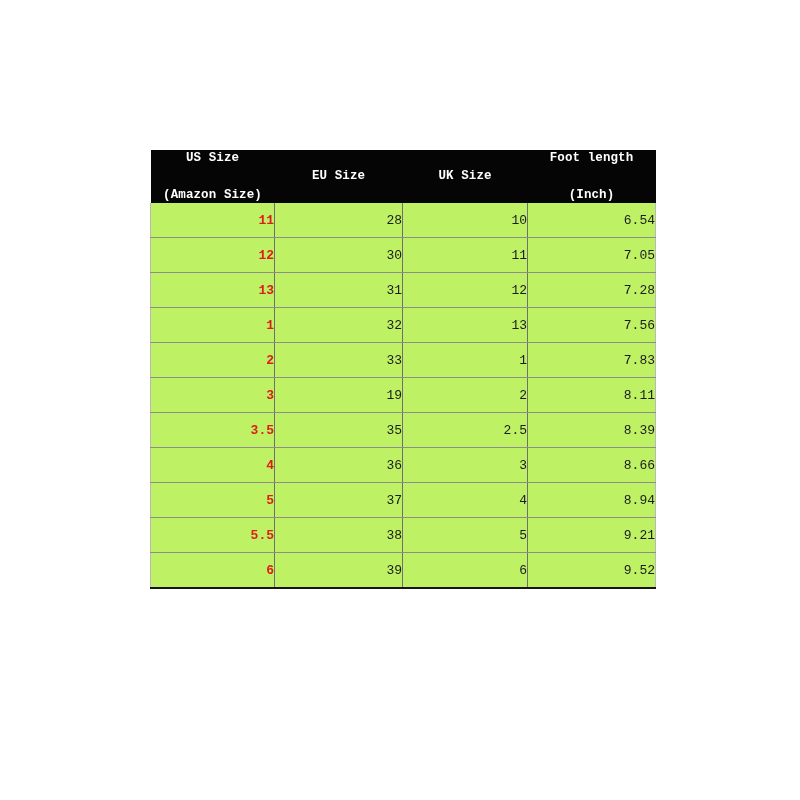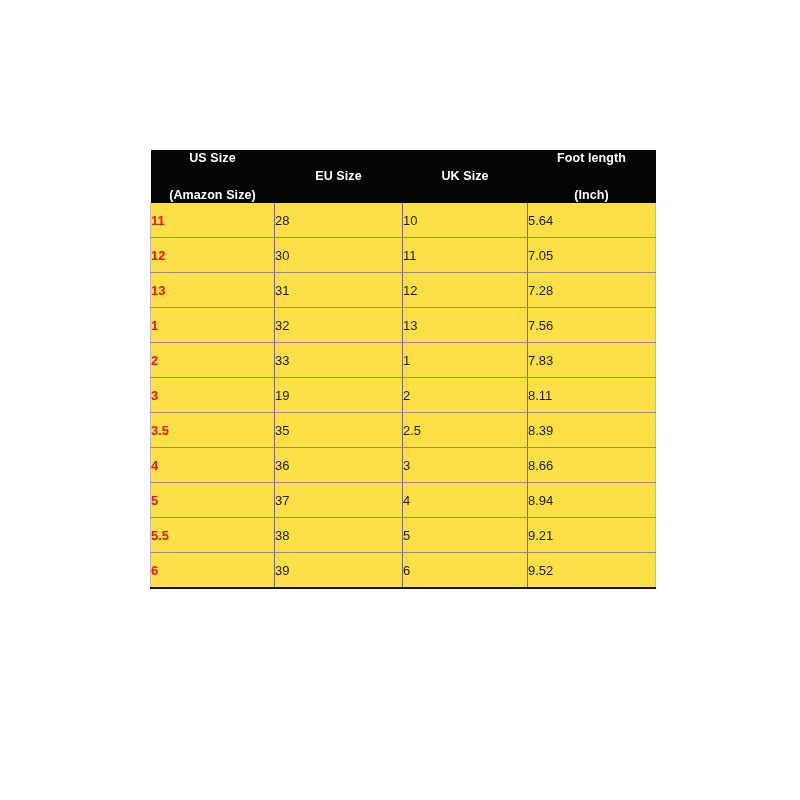--- a/index.html
+++ b/index.html
@@ -19,20 +19,21 @@
     position: absolute;
     left: 150px;
     top: 150px;
     width: 505px;
   }
 
   table.size-table {
     width: 505px;
     border-collapse: collapse;
     table-layout: fixed;
+    font-family: Liberation Mono, monospace;
   }
 
   
   table.size-table thead tr {
     background: #050505;
   }
   table.size-table thead th {
     color: #ffffff;
     font-size: 12.5px;
     font-weight: bold;
@@ -43,28 +44,28 @@
     line-height: 1.33;
     border: none;
     letter-spacing: 0.1px;
   }
   th .hdr-l1 { display: block; }
   th .hdr-l2 { display: block; margin-top: 20px; }
 
   
   table.size-table tbody td {
     height: 34px;
-    text-align: left;
+    text-align: right;
     vertical-align: middle;
     font-size: 13px;
     color: #1c1c1c;
     border-bottom: 1px solid #8d8d8d;
     border-right: 1px solid #6f6f6f;
     padding: 0;
-    background: #fde047;
+    background: #bef264;
   }
   table.size-table tbody td:last-child {
     border-right: 1px solid #b9b9b9;
   }
   table.size-table tbody tr td:first-child {
     border-left: 1px solid #b9b9b9;
   }
 
   
   table.size-table tbody td.us-col {
@@ -111,21 +112,21 @@
           <span class="hdr-l1">Foot length</span>
           <span class="hdr-l2">(Inch)</span>
         </th>
       </tr>
     </thead>
     <tbody>
       <tr>
         <td class="us-col">11</td>
         <td>28</td>
         <td>10</td>
-        <td>5.64</td>
+        <td>6.54</td>
       </tr>
       <tr>
         <td class="us-col">12</td>
         <td>30</td>
         <td>11</td>
         <td>7.05</td>
       </tr>
       <tr>
         <td class="us-col">13</td>
         <td>31</td>

